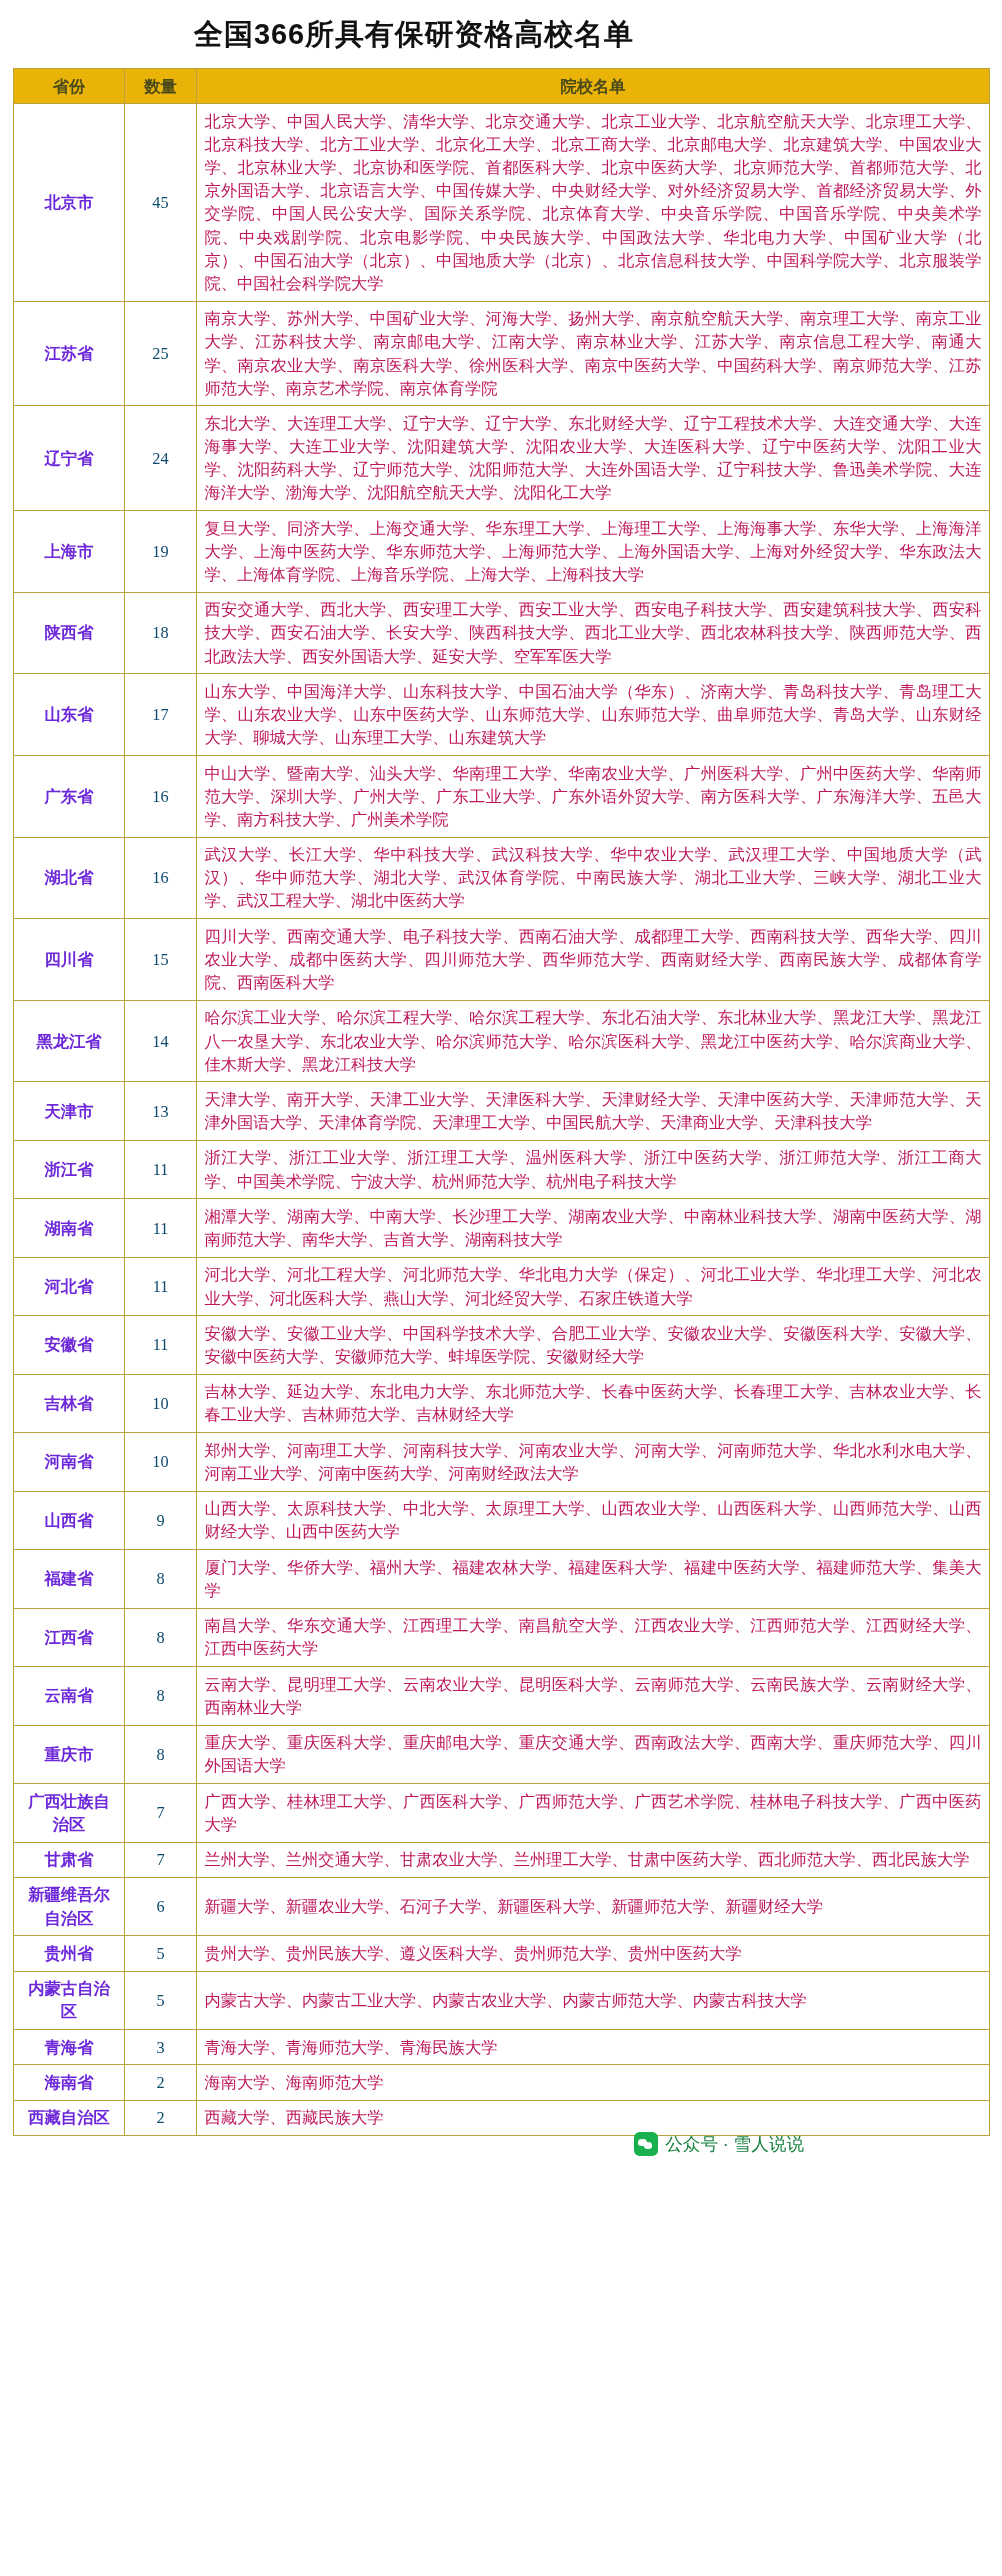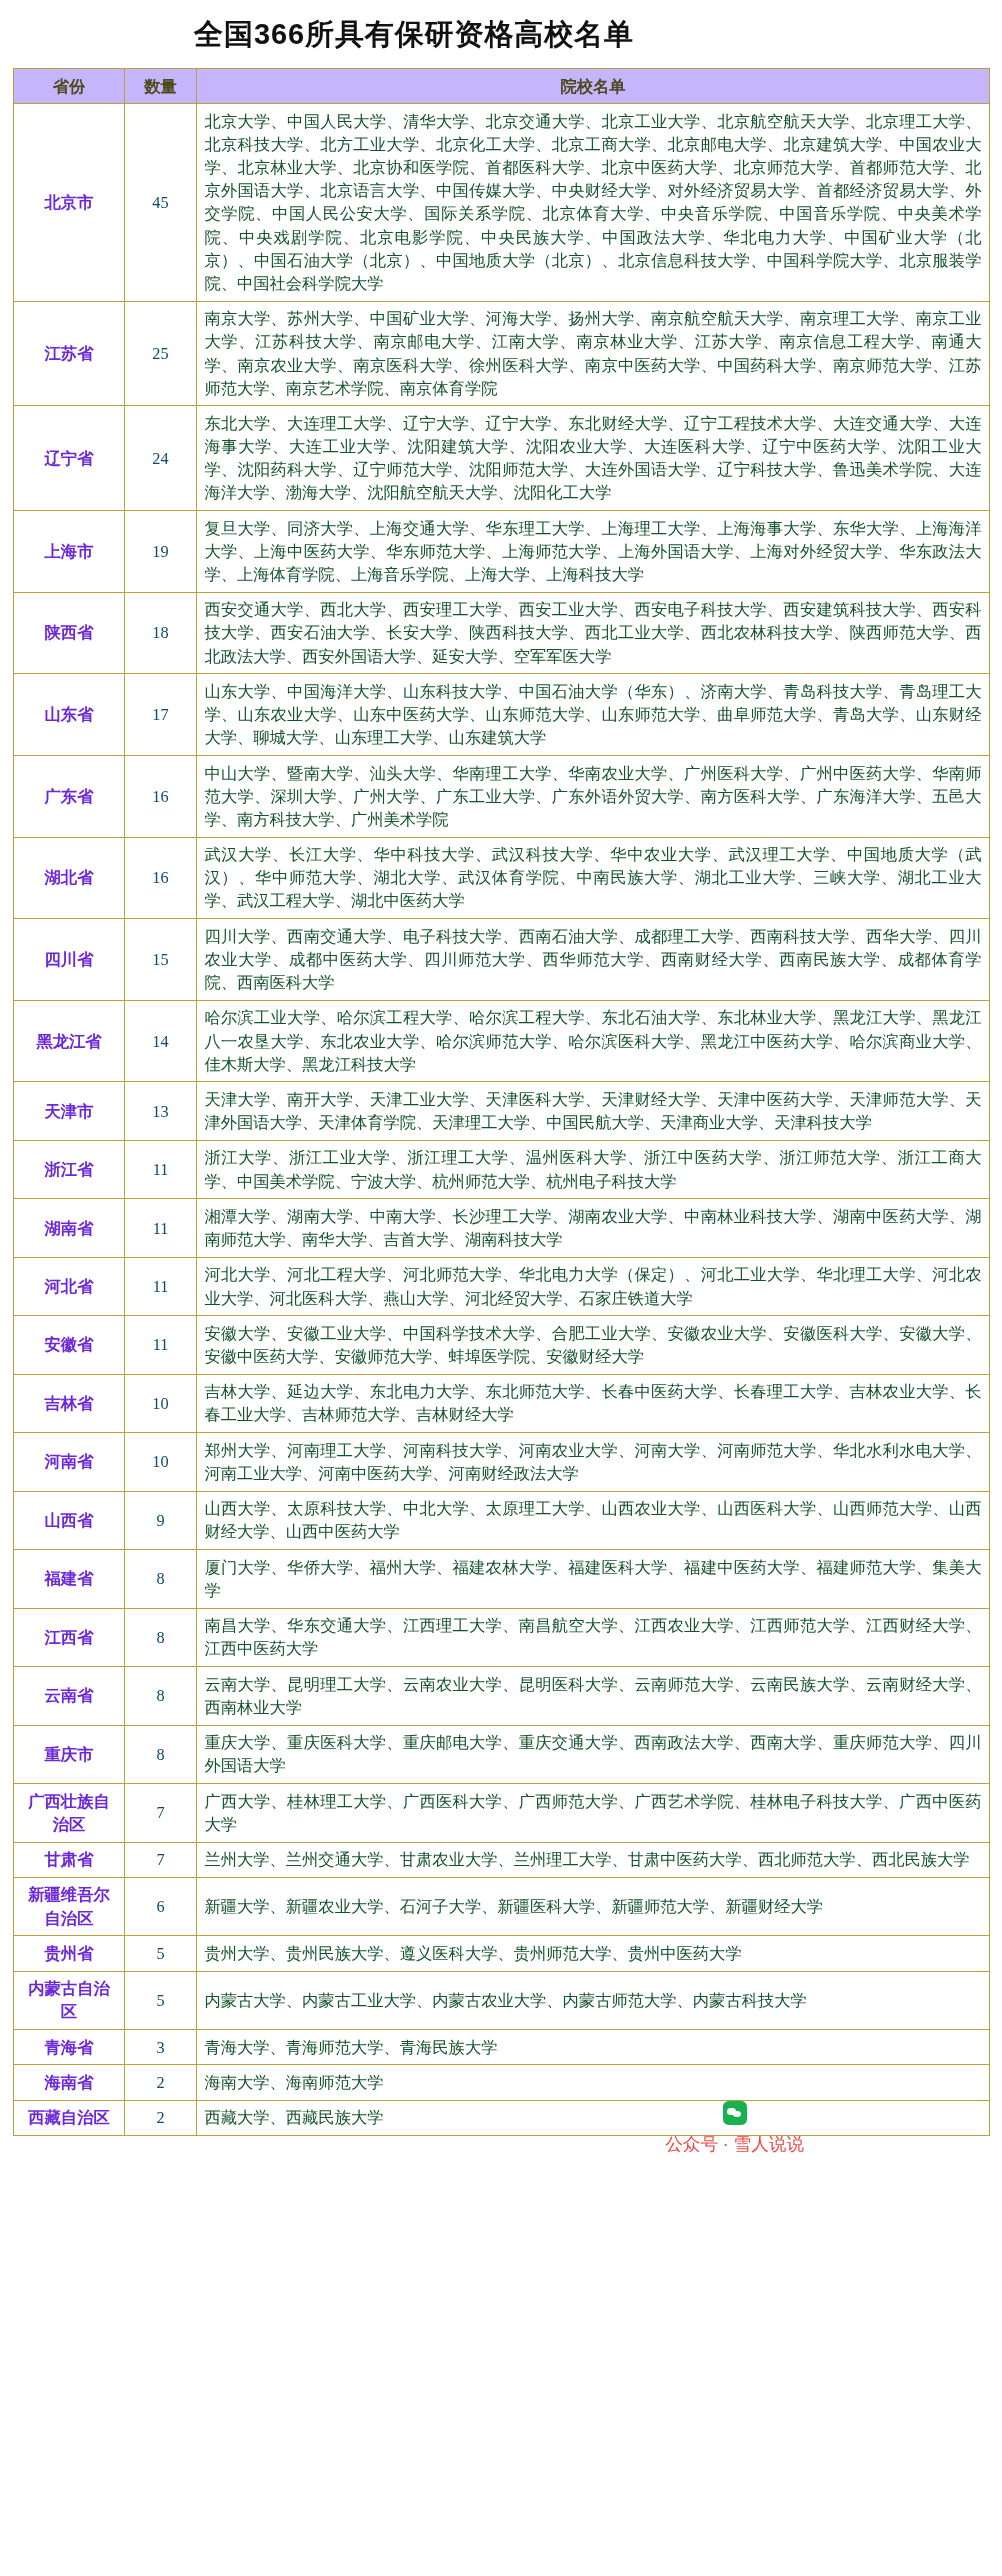--- a/index.html
+++ b/index.html
@@ -34,21 +34,21 @@
     table-layout: fixed;
   }
   table.list th, table.list td {
     border: 0.9px solid #b9a23a;
     vertical-align: middle;
     padding: 5.6px 7.4px;
     font-size: 16.3px;
     line-height: 1.42;
   }
   thead th {
-    background: #c4b5fd;
+    background: #eab308;
     color: #4a4a1a;
     font-weight: bold;
     text-align: center;
     font-size: 16.7px;
     font-family: Liberation Serif, serif;
     padding: 8.4px 3.7px;
   }
   col.c-prov { width: 111px; }
   col.c-num  { width: 72px; }
   col.c-list { width: 793px; }
@@ -60,34 +60,33 @@
     color: #6d28d9;
   }
   td.num {
     text-align: center;
     font-size: 16.7px;
     color: #0c4a6e;
   }
   td.schools {
     text-align: justify;
     text-justify: inter-ideograph;
-    color: #14532d;
+    color: #be185d;
     letter-spacing: 0px;
   }
   .watermark {
     position: absolute;
     right: 24px;
     bottom: 13px;
     display: flex;
     align-items: center;
     gap: 7.4px;
-    color: #ef4444;
+    color: #15803d;
     font-family: "Liberation Sans", "DejaVu Sans", sans-serif;
     font-size: 17.6px;
-    flex-direction: column;
   }
   .wm-badge {
     width: 24px;
     height: 24px;
     border-radius: 5.6px;
     background: #19b04f;
     display: inline-block;
     position: relative;
   }
   .wm-badge::before {

